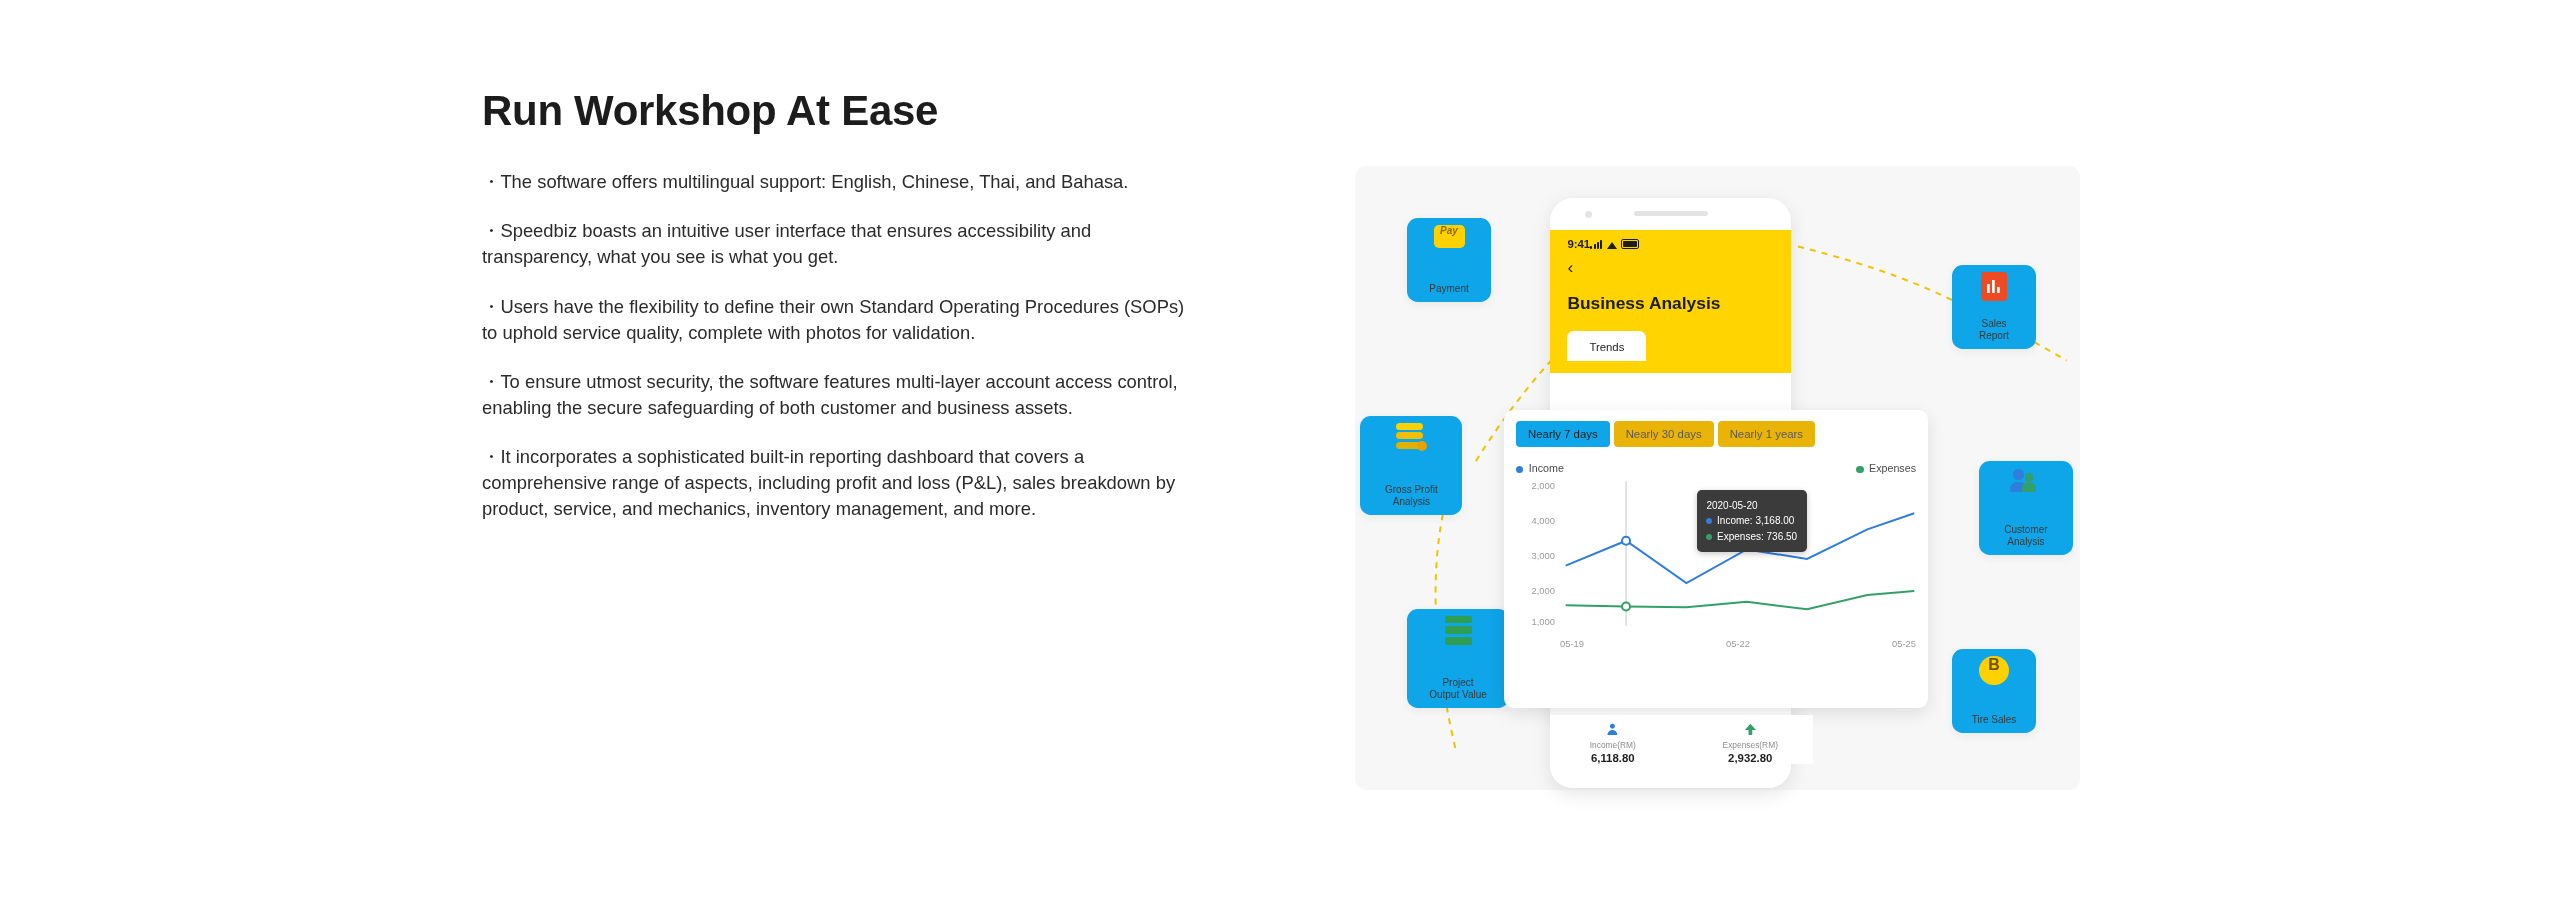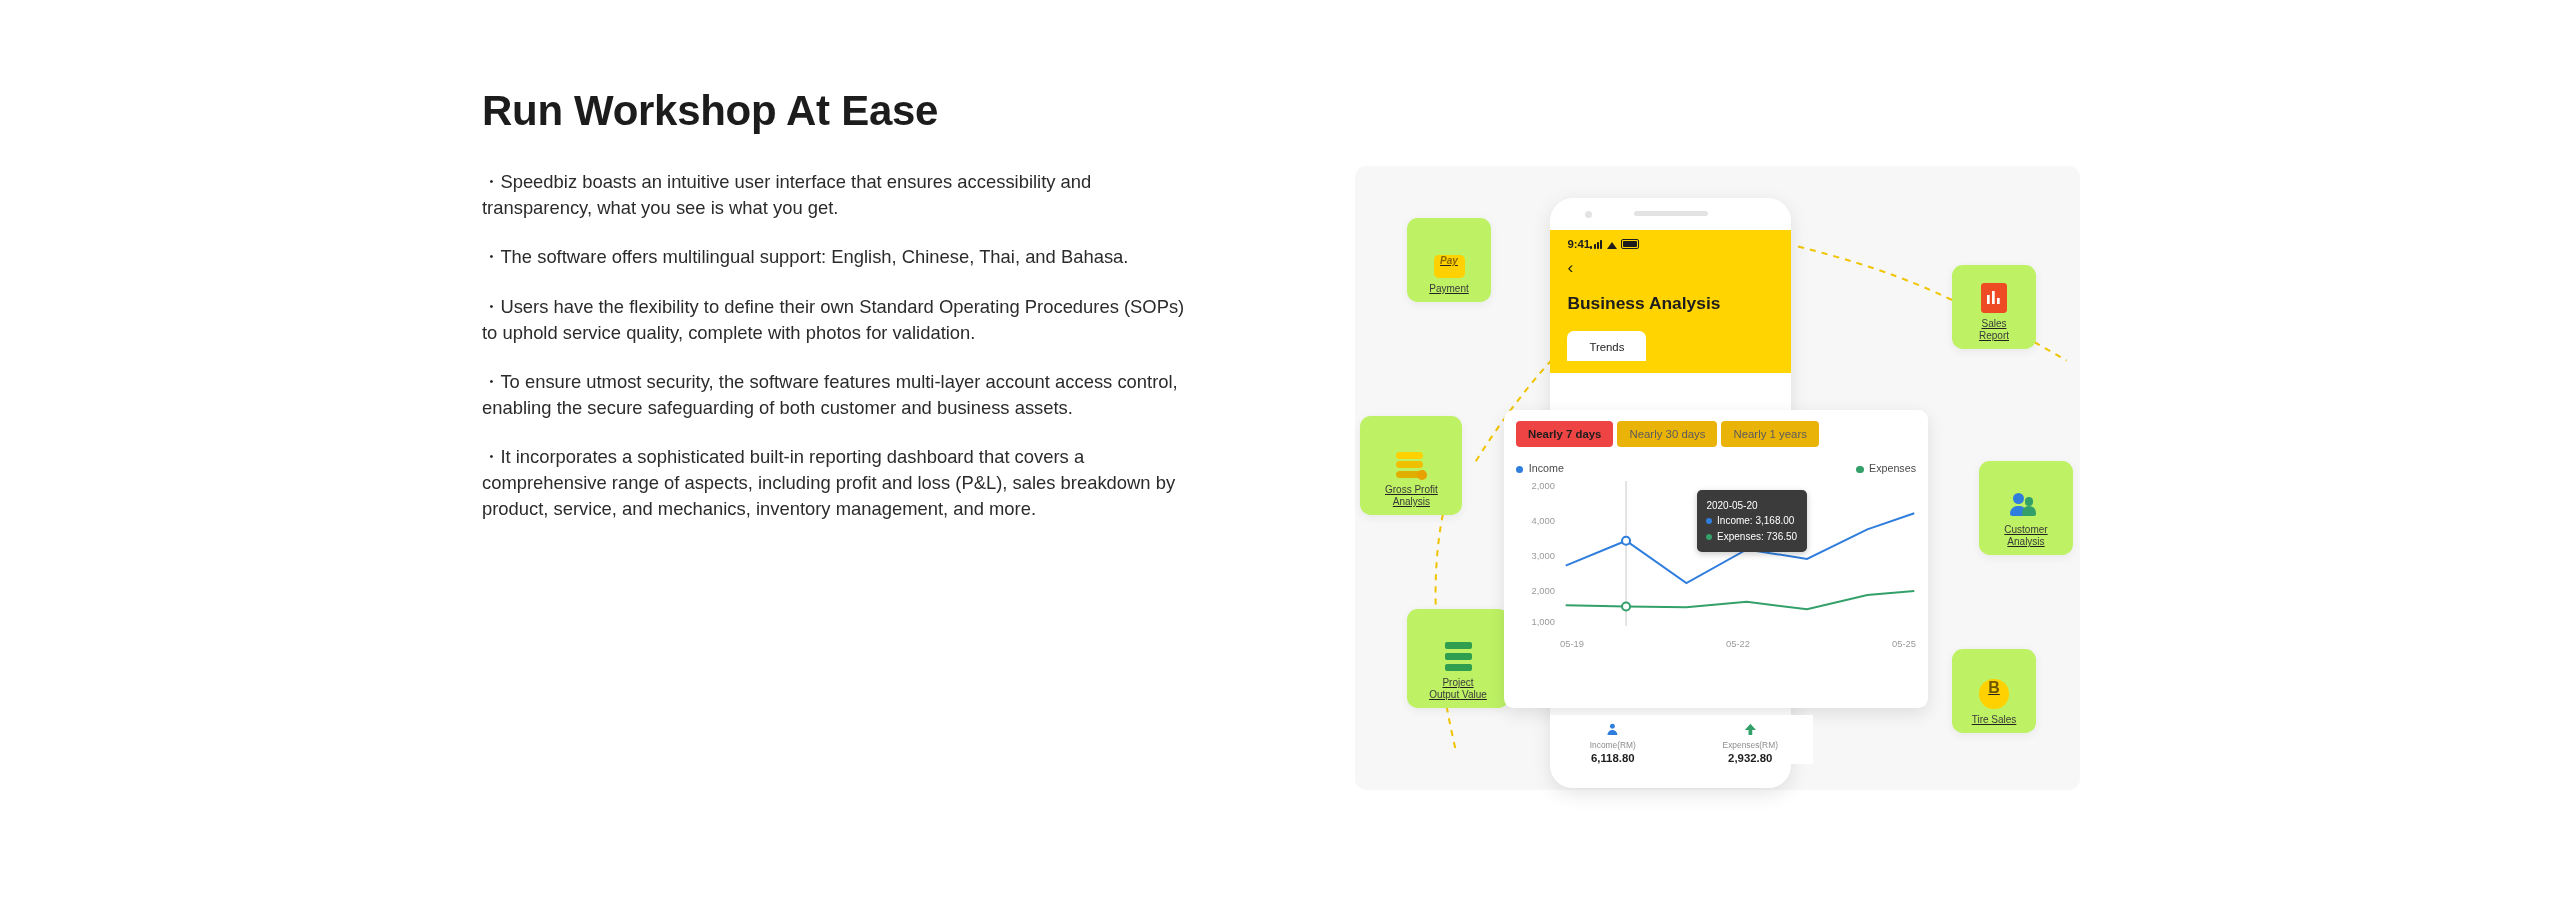--- a/index.html
+++ b/index.html
@@ -65,31 +65,30 @@
     position: absolute;
     left: 0;
     top: 0;
     width: 725px;
     height: 624px;
   }
 
   
   .fcard {
     position: absolute;
-    background: #bef264;
+    background: #0ea5e9;
     border-radius: 10.7px;
     box-shadow: 0 2.7px 9.4px rgba(0,0,0,0.06);
     display: flex;
     flex-direction: column;
     align-items: center;
-    justify-content: flex-end;
+    justify-content: space-between;
     text-align: center;
     padding: 6.7px 4px;
     box-sizing: border-box;
-    text-decoration: underline;
   }
   .fcard .lbl {
     font-size: 10px;
     line-height: 1.22;
     color: #3a3a3a;
     margin-top: 5.4px;
   }
   .fcard .ico {
     display: block;
   }
@@ -226,21 +225,21 @@
     border-radius: 9.4px;
     box-shadow: 0 5.4px 17.4px rgba(0,0,0,0.10);
     padding: 10.7px 12px;
     box-sizing: border-box;
   }
   .range-tabs { display: flex; gap: 0; }
   .range-tab {
     font-size: 11.4px; color: #5b5b5b; background: #eab308;
     padding: 7.4px 12px; border-radius: 4px; margin-right: 4px;
   }
-  .range-tab.active { background: #ef4444; color: #1d1d1d; font-weight: bold; }
+  .range-tab.active { background: #0ea5e9; color: #1d1d1d; font-weight: normal; }
   .legend {
     display: flex; justify-content: space-between; gap: 24px;
     margin-top: 14.8px; font-size: 10.7px; color: #4a4a4a;
   }
   .legend span.dot {
     display: inline-block; width: 7.4px; height: 7.4px; border-radius: 50%;
     margin-right: 5.4px; vertical-align: middle;
   }
   .dot-income { background: #2f7ddd; }
   .dot-expenses { background: #33a06a; }
@@ -280,22 +279,22 @@
   .sum-lbl { font-size: 8.4px; color: #8d8d8d; }
   .sum-val { font-size: 11.4px; font-weight: bold; color: #1d1d1d; margin-top: 1.3px; }
 </style>
 </head>
 <body>
 
 <div class="page">
 
   <div class="text-col">
     <h1 class="headline">Run Workshop At Ease</h1>
+    <p class="bullet">・The software offers multilingual support: English, Chinese, Thai, and Bahasa.</p>
     <p class="bullet">・Speedbiz boasts an intuitive user interface that ensures accessibility and transparency, what you see is what you get.</p>
-    <p class="bullet">・The software offers multilingual support: English, Chinese, Thai, and Bahasa.</p>
     <p class="bullet">・Users have the flexibility to define their own Standard Operating Procedures (SOPs) to uphold service quality, complete with photos for validation.</p>
     <p class="bullet">・To ensure utmost security, the software features multi-layer account access control, enabling the secure safeguarding of both customer and business assets.</p>
     <p class="bullet">・It incorporates a sophisticated built-in reporting dashboard that covers a comprehensive range of aspects, including profit and loss (P&amp;L), sales breakdown by product, service, and mechanics, inventory management, and more.</p>
   </div>
 
   <div class="illus">
     <div class="illus-bg"></div>
 
     <svg class="dashed-svg" viewBox="0 0 1080 930" preserveAspectRatio="none">
       <path d="M660 120 C 780 150, 850 180, 900 205" stroke="#f0c400" stroke-width="3" stroke-dasharray="9 9" fill="none"></path>

